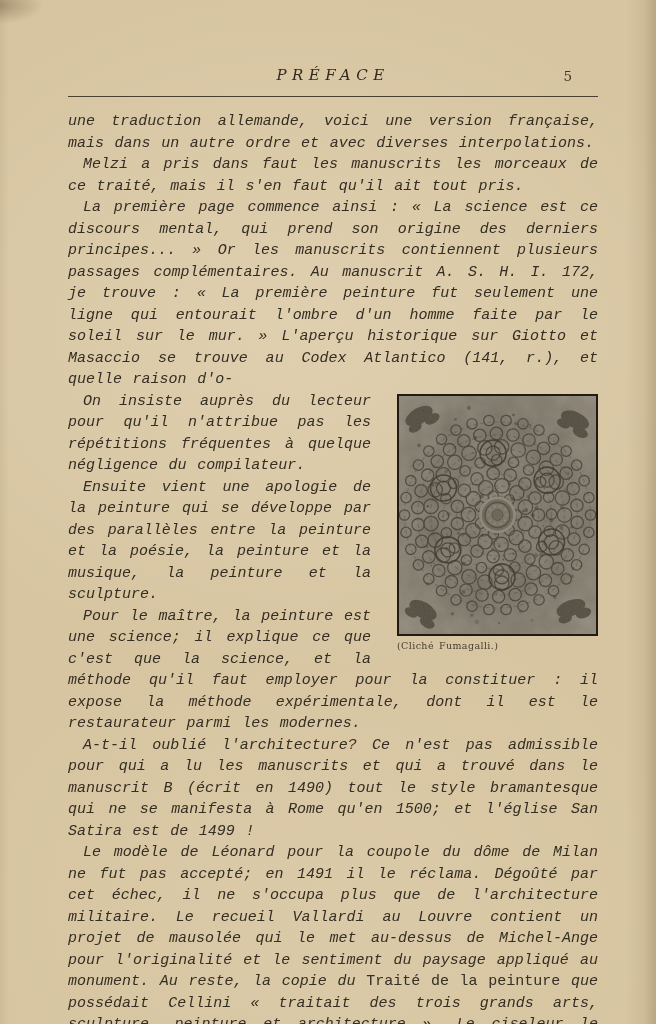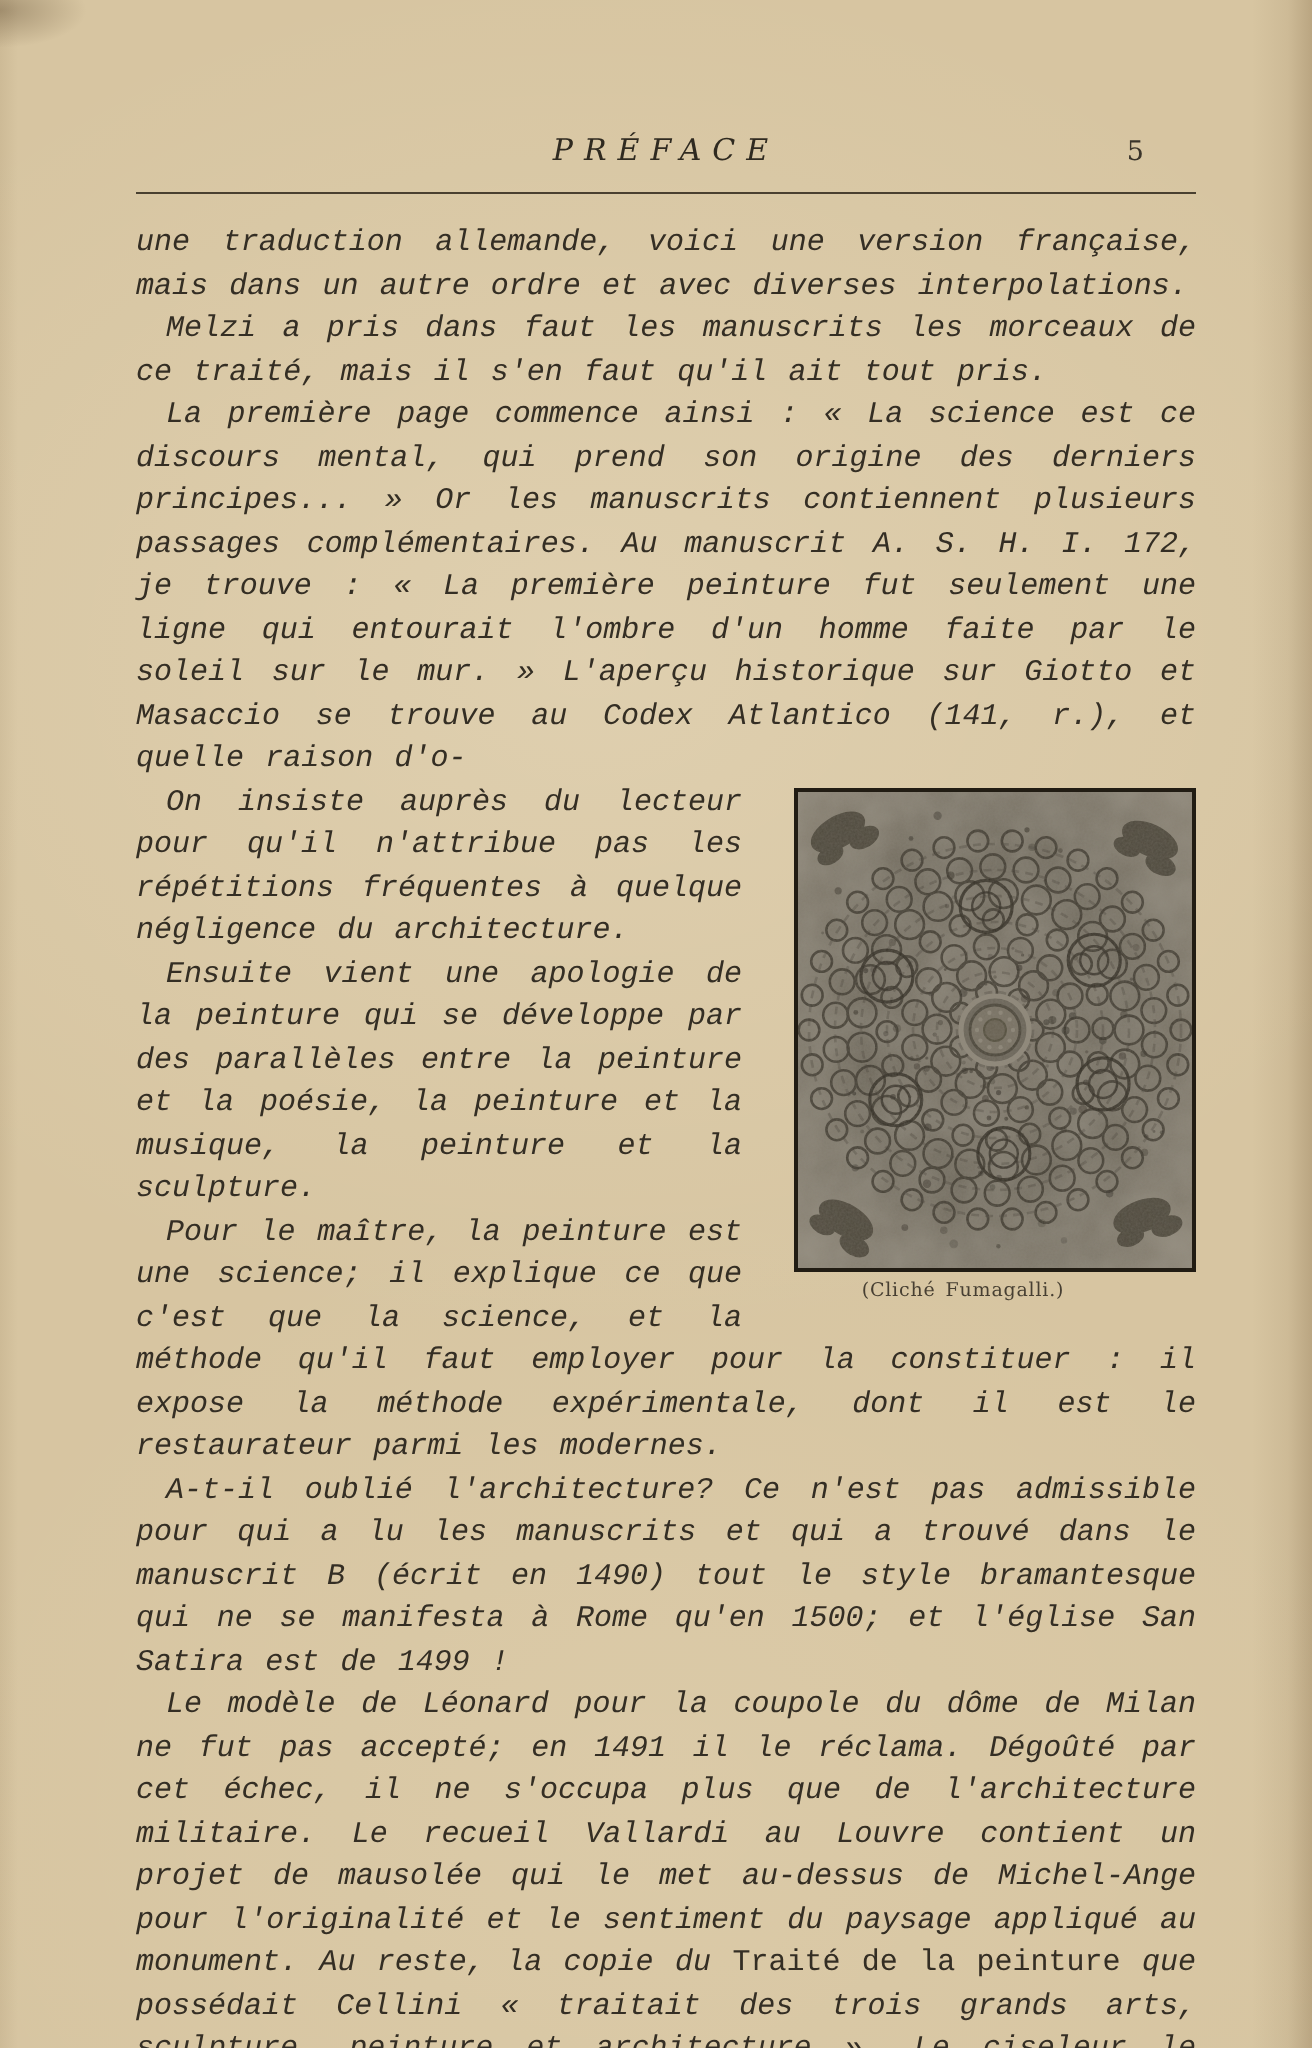--- a/index.html
+++ b/index.html
@@ -20,21 +20,21 @@
   .title{display:block;text-align:center;font-style:italic;font-size:15px;line-height:18px;
          letter-spacing:5.5px;color:#2f2a20;font-weight:500;}
   .pagenum{position:absolute;right:26px;top:67px;font-size:13.5px;line-height:18px;color:#3a342a;}
   .flow{margin-top:14px;font-style:italic;font-size:15px;line-height:21.5px;word-spacing:1.6px;}
   .flow p{margin:0;text-align:justify;font-family:Liberation Mono, monospace;}
   .flow p.indent{text-indent:15px;}
   .roman{font-style:normal;}
   figure.photo{float:right;width:201px;margin:3px 0 2px 26px;padding:0;}
   .photo-frame{display:block;width:197px;height:238px;border:2px solid #211c13;background:#716b5e;}
   figcaption{font-style:normal;font-size:9.5px;line-height:13px;margin-top:3px;
-             text-align:center;padding-right:32px;color:#473f32;letter-spacing:0.4px;}
+             text-align:left;padding-right:32px;color:#473f32;letter-spacing:0.4px;}
 </style>
 </head>
 <body>
 
 <div class="page">
   <div class="content">
 
     <header>
       <span class="title">PRÉFACE</span>
       <span class="pagenum">5</span>
@@ -349,21 +349,21 @@
             <circle cx="91.2" cy="113.7" r="1.1" fill="#8f887a" opacity="0.9"></circle>
             <circle cx="95.7" cy="110.4" r="1.1" fill="#8f887a" opacity="0.9"></circle>
             <circle cx="101.3" cy="110.4" r="1.1" fill="#8f887a" opacity="0.9"></circle>
             <circle cx="105.8" cy="113.7" r="1.1" fill="#8f887a" opacity="0.9"></circle>
             <rect x="0" y="0" width="197" height="238" filter="url(#grainF)" opacity="0.5"></rect>
           </svg>
         <figcaption>(Cliché Fumagalli.)</figcaption>
       </figure>
 
       <div>
-          <p class="indent"><span>On insiste auprès du lecteur pour qu'il n'attribue pas les répétitions fréquentes à quelque négligence du architecture.</span></p>
+          <p class="indent"><span>On insiste auprès du lecteur pour qu'il n'attribue pas les répétitions fréquentes à quelque négligence du compilateur.</span></p>
           <p class="indent"><span>Ensuite vient une apologie de la peinture qui se développe par des parallèles entre la peinture et la poésie, la peinture et la musique, la peinture et la sculpture.</span></p>
           <p class="indent"><span>Pour le maître, la peinture est une science; il explique ce que c'est que la science, et la méthode qu'il faut employer pour la constituer : il expose la méthode expérimentale, dont il est le restaurateur parmi les modernes.</span></p>
         </div>
       <div>
           <p class="indent"><span>A-t-il oublié l'architecture? Ce n'est pas admissible pour qui a lu les manuscrits et qui a trouvé dans le manuscrit B (écrit en 1490) tout le style bramantesque qui ne se manifesta à Rome qu'en 1500; et l'église San Satira est de 1499&nbsp;!</span></p>
           <p class="indent"><span>Le modèle de Léonard pour la coupole du dôme de Milan ne fut pas accepté; en 1491 il le réclama. Dégoûté par cet échec, il ne s'occupa plus que de l'architecture militaire. Le recueil Vallardi au Louvre contient un projet de mausolée qui le met au-dessus de Michel-Ange pour l'originalité et le sentiment du paysage appliqué au monument. Au reste, la copie du </span><span class="roman">Traité de la peinture</span><span> que possédait Cellini «&nbsp;traitait des trois grands arts, sculpture, peinture et architecture&nbsp;». Le ciseleur le prêta à Serlio, qui était exclusivement architecte. Il faut conclure que la partie architectonique du </span><span class="roman">Traité de la peinture,</span><span> négligée par Melzi dans sa copie, a été perdue.</span></p>
         </div>
     </div>
 
   </div>

